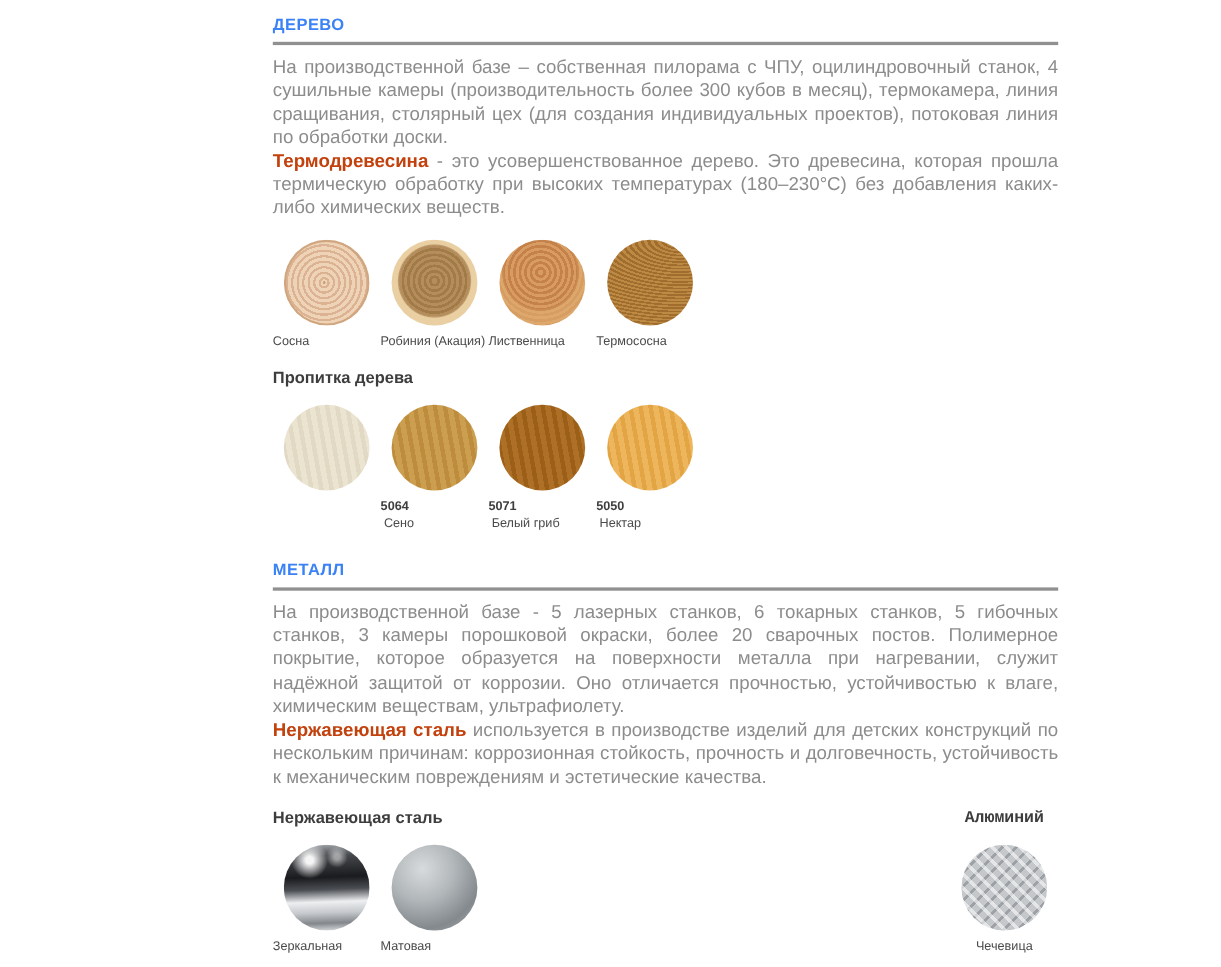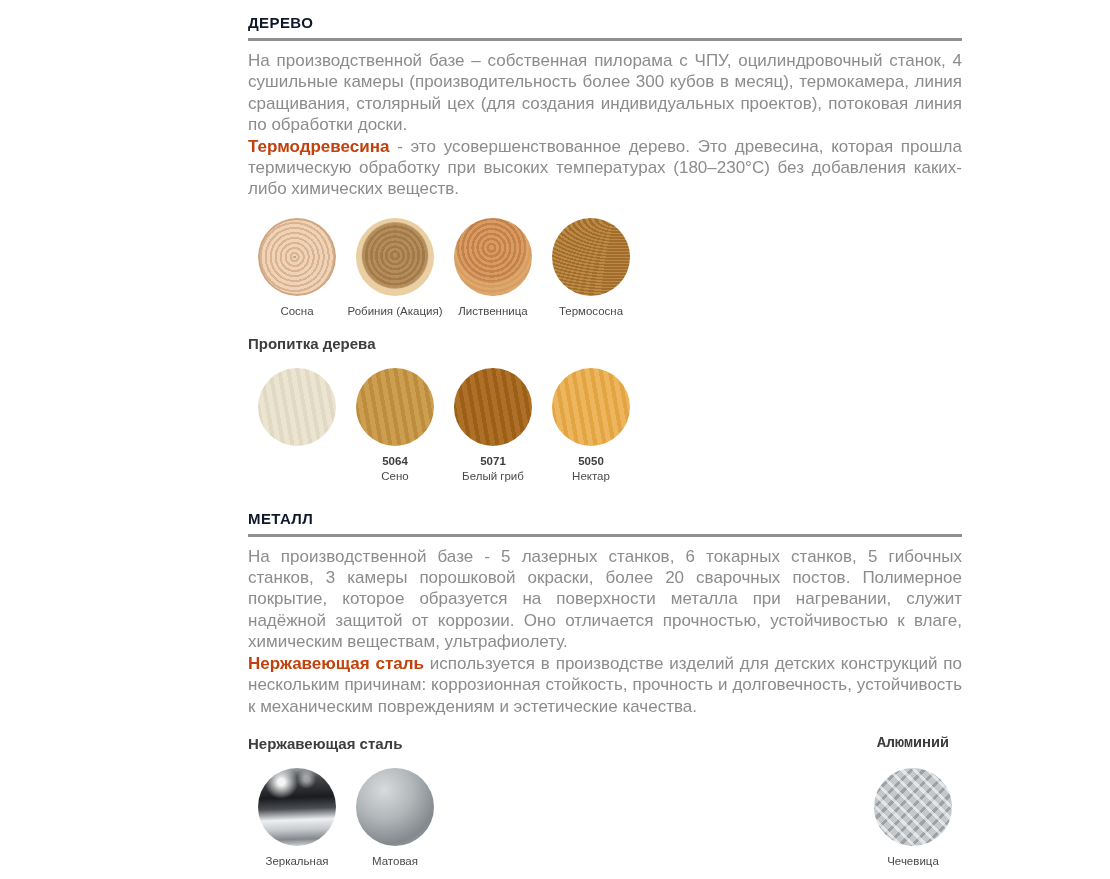--- a/index.html
+++ b/index.html
@@ -4,31 +4,31 @@
 <style>
   html,body{margin:0;padding:0;}
   body{
     width:1110px;height:879px;background:#ffffff;overflow:hidden;
     font-family:"Liberation Sans",sans-serif;
     -webkit-font-smoothing:antialiased;
   }
   .page{box-sizing:border-box;width:1110px;height:879px;padding:14px 148px 0 248px;}
 
   
-  .sec-title{font-size:15px;font-weight:bold;color:#0f172a;letter-spacing:.4px;margin:0 0 7px 0;}
+  .sec-title{font-size:15px;font-weight:bold;color:#3b82f6;letter-spacing:.4px;margin:0 0 7px 0;}
   .rule{height:3px;background:#909090;margin:0 0 9px 0;}
   .sub-title{font-size:15px;font-weight:bold;color:#3d3d3d;margin:0;}
 
   
   .bt{margin:0;font-size:17px;line-height:1.26;color:#8c8c8c;text-align:justify;}
   .bt b{color:#c2410c;}
 
   
   .swatch-row{display:flex;align-items:flex-start;}
-  .cell{width:98px;text-align:center;flex:0 0 auto;}
+  .cell{width:98px;flex:0 0 auto;}
   .circle{width:78px;height:78px;border-radius:50%;margin:0 auto 8px auto;position:relative;overflow:hidden;}
   .cap{font-size:11.5px;color:#4a4a4a;line-height:1.3;}
   .cap .code{font-weight:bold;color:#3e3e3e;display:block;}
   .cap .nm{display:block;margin:0 auto;max-width:92px;}
   .nowrap{white-space:nowrap;}
 
   
   .c-pine{
     background:
       radial-gradient(circle at 47% 50%, #c99f7c 0 2%, rgba(0,0,0,0) 2.6%),

